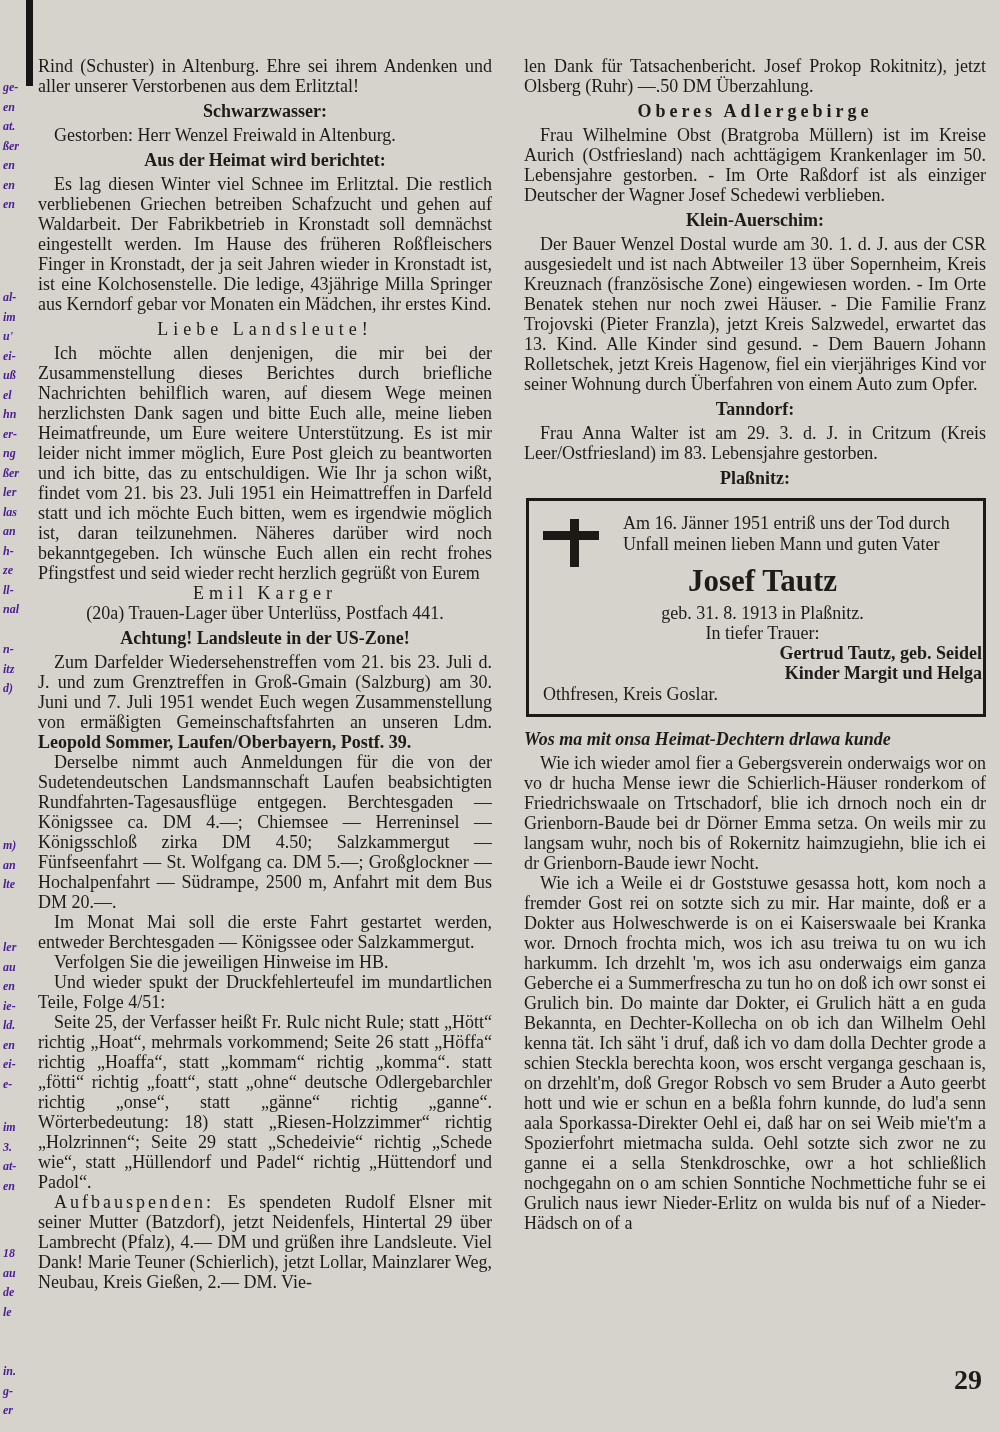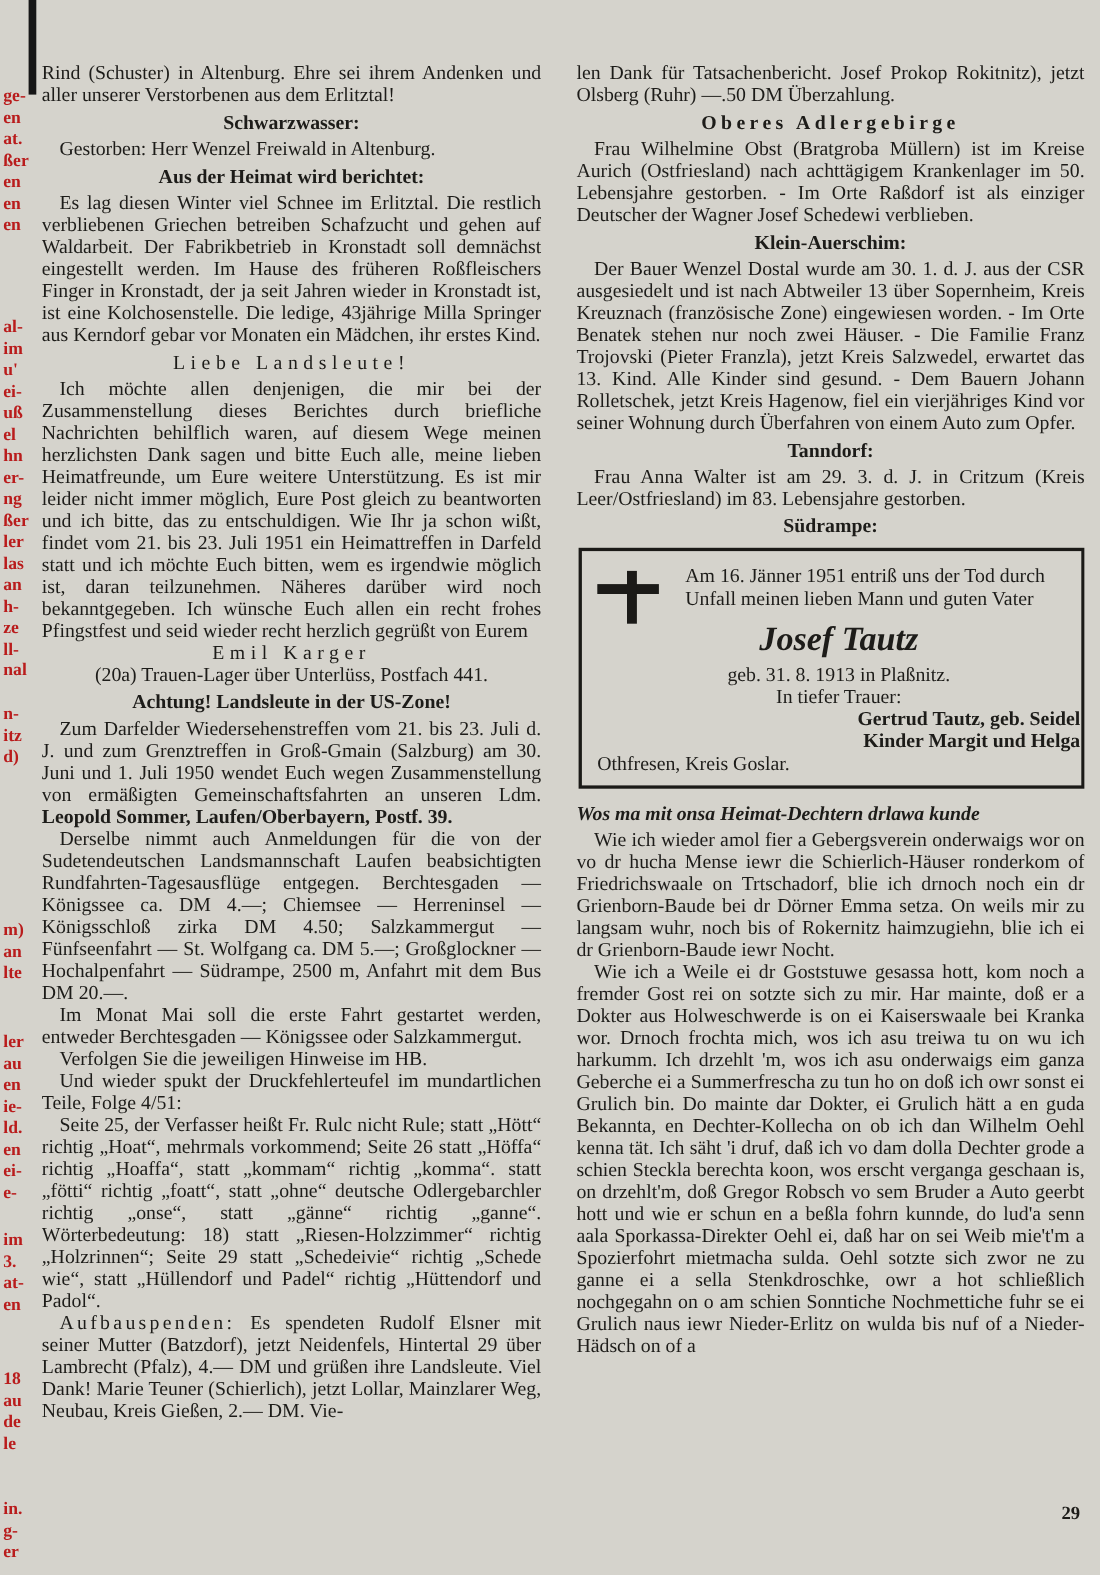--- a/index.html
+++ b/index.html
@@ -8,22 +8,22 @@
     width:1000px;height:1432px;
     background:#d5d3cc;
     font-family:"Liberation Serif","DejaVu Serif",serif;
     color:#1d1c19;
     overflow:hidden;
   }
   
   .edge{
     position:absolute;left:3px;width:34px;
     white-space:pre-line;
-    font-size:16px;line-height:19.5px;
-    font-weight:bold;color:#b91c1c;
+    font-size:12px;line-height:19.5px;
+    font-weight:bold;color:#4c1d95;font-style:italic;
   }
   .edge-bar{position:absolute;left:26px;top:0;width:7px;height:86px;background:#161616;}
   .e1{top:78px;}
   .e2{top:288px;}
   .e3{top:640px;}
   .e4{top:836px;}
   .e5{top:938px;}
   .e6{top:1118px;}
   .e7{top:1244px;}
   .e8{top:1362px;}
@@ -44,32 +44,32 @@
 
   
   .obit{
     position:relative;
     border:3px solid #1b1a17;
     margin:10px 0 12px 2px;
     padding:12px 1px 10px 14px;
     text-align:left;
   }
   .obit-intro{margin-left:80px;text-align:left;line-height:21px;text-indent:0;}
-  .obit-name{text-align:center;font-weight:bold;font-size:31px;line-height:36px;margin:8px 0 4px;font-style:italic;}
+  .obit-name{text-align:center;font-weight:bold;font-size:31px;line-height:36px;margin:8px 0 4px;}
   .obit-birth{text-align:center;text-indent:0;}
   .obit-trauer{text-align:center;text-indent:0;}
   .obit-m{text-align:right;font-weight:bold;text-indent:0;}
   .obit-place{text-align:left;text-indent:0;margin-top:1px;}
   .cross{position:absolute;left:14px;top:18px;width:56px;height:52px;}
   .cross .ch{position:absolute;left:0;top:12px;width:56px;height:9px;background:#1b1a17;}
   .cross .cv{position:absolute;left:27px;top:0;width:9px;height:48px;background:#1b1a17;}
 
   .pageno{
-    position:absolute;right:18px;bottom:46px;
-    font-weight:bold;font-size:17px;
+    position:absolute;right:18px;bottom:36px;
+    font-weight:bold;font-size:28px;
   }
 </style>
 </head>
 <body>
 
 <div class="page">
 
   <div class="edge-bar"></div>
   <div class="edge e1">ge-
 en
@@ -126,21 +126,21 @@
     <p class="h">Schwarzwasser:</p>
     <p class="ind">Gestorben: Herr Wenzel Freiwald in Altenburg.</p>
     <p class="h">Aus der Heimat wird berichtet:</p>
     <p class="ind">Es lag diesen Winter viel Schnee im Erlitztal. Die restlich verbliebenen Griechen betreiben Schafzucht und gehen auf Waldarbeit. Der Fabrikbetrieb in Kronstadt soll demnächst eingestellt werden. Im Hause des früheren Roßfleischers Finger in Kronstadt, der ja seit Jahren wieder in Kronstadt ist, ist eine Kolchosenstelle. Die ledige, 43jährige Milla Springer aus Kerndorf gebar vor Monaten ein Mädchen, ihr erstes Kind.</p>
     <p class="h sp">Liebe Landsleute!</p>
     <p class="ind">Ich möchte allen denjenigen, die mir bei der Zusammenstellung dieses Berichtes durch briefliche Nachrichten behilflich waren, auf diesem Wege meinen herzlichsten Dank sagen und bitte Euch alle, meine lieben Heimatfreunde, um Eure weitere Unterstützung. Es ist mir leider nicht immer möglich, Eure Post gleich zu beantworten und ich bitte, das zu entschuldigen. Wie Ihr ja schon wißt, findet vom 21. bis 23. Juli 1951 ein Heimattreffen in Darfeld statt und ich möchte Euch bitten, wem es irgendwie möglich ist, daran teilzunehmen. Näheres darüber wird noch bekanntgegeben. Ich wünsche Euch allen ein recht frohes Pfingstfest und seid wieder recht herzlich gegrüßt von Eurem</p>
     <p class="ctr sp">Emil Karger</p>
     <p class="ctr">(20a) Trauen-Lager über Unterlüss, Postfach 441.</p>
     <p class="h">Achtung! Landsleute in der US-Zone!</p>
     <p class="ind">
-      <span>Zum Darfelder Wiedersehenstreffen vom 21. bis 23. Juli d. J. und zum Grenztreffen in Groß-Gmain (Salzburg) am 30. Juni und 1. Juli 1950 wendet Euch wegen Zusammenstellung von ermäßigten Gemeinschaftsfahrten an unseren Ldm.</span>
+      <span>Zum Darfelder Wiedersehenstreffen vom 21. bis 23. Juli d. J. und zum Grenztreffen in Groß-Gmain (Salzburg) am 30. Juni und 7. Juli 1951 wendet Euch wegen Zusammenstellung von ermäßigten Gemeinschaftsfahrten an unseren Ldm.</span>
       <span class="b">Leopold Sommer, Laufen/Oberbayern, Postf. 39.</span>
     </p>
     <p class="ind">Derselbe nimmt auch Anmeldungen für die von der Sudetendeutschen Landsmannschaft Laufen beabsichtigten Rundfahrten-Tagesausflüge entgegen. Berchtesgaden — Königssee ca. DM 4.—; Chiemsee — Herreninsel — Königsschloß zirka DM 4.50; Salzkammergut — Fünfseenfahrt — St. Wolfgang ca. DM 5.—; Großglockner — Hochalpenfahrt — Südrampe, 2500 m, Anfahrt mit dem Bus DM 20.—.</p>
     <p class="ind">Im Monat Mai soll die erste Fahrt gestartet werden, entweder Berchtesgaden — Königssee oder Salzkammergut.</p>
     <p class="ind">Verfolgen Sie die jeweiligen Hinweise im HB.</p>
     <p class="ind">Und wieder spukt der Druckfehlerteufel im mundartlichen Teile, Folge 4/51:</p>
     <p class="ind">Seite 25, der Verfasser heißt Fr. Rulc nicht Rule; statt „Hött“ richtig „Hoat“, mehrmals vorkommend; Seite 26 statt „Höffa“ richtig „Hoaffa“, statt „kommam“ richtig „komma“. statt „fötti“ richtig „foatt“, statt „ohne“ deutsche Odlergebarchler richtig „onse“, statt „gänne“ richtig „ganne“. Wörterbedeutung: 18) statt „Riesen-Holzzimmer“ richtig „Holzrinnen“; Seite 29 statt „Schedeivie“ richtig „Schede wie“, statt „Hüllendorf und Padel“ richtig „Hüttendorf und Padol“.</p>
     <p class="ind">
       <span class="lead-sp">Aufbauspenden:</span>
       <span>Es spendeten Rudolf Elsner mit seiner Mutter (Batzdorf), jetzt Neidenfels, Hintertal 29 über Lambrecht (Pfalz), 4.— DM und grüßen ihre Landsleute. Viel Dank! Marie Teuner (Schierlich), jetzt Lollar, Mainzlarer Weg, Neubau, Kreis Gießen, 2.— DM. Vie-</span>
@@ -148,21 +148,21 @@
   </div>
 
   <div class="col col-right">
     <p>len Dank für Tatsachenbericht. Josef Prokop Rokitnitz), jetzt Olsberg (Ruhr) —.50 DM Überzahlung.</p>
     <p class="h spb">Oberes Adlergebirge</p>
     <p class="ind">Frau Wilhelmine Obst (Bratgroba Müllern) ist im Kreise Aurich (Ostfriesland) nach achttägigem Krankenlager im 50. Lebensjahre gestorben. - Im Orte Raßdorf ist als einziger Deutscher der Wagner Josef Schedewi verblieben.</p>
     <p class="h">Klein-Auerschim:</p>
     <p class="ind">Der Bauer Wenzel Dostal wurde am 30. 1. d. J. aus der CSR ausgesiedelt und ist nach Abtweiler 13 über Sopernheim, Kreis Kreuznach (französische Zone) eingewiesen worden. - Im Orte Benatek stehen nur noch zwei Häuser. - Die Familie Franz Trojovski (Pieter Franzla), jetzt Kreis Salzwedel, erwartet das 13. Kind. Alle Kinder sind gesund. - Dem Bauern Johann Rolletschek, jetzt Kreis Hagenow, fiel ein vierjähriges Kind vor seiner Wohnung durch Überfahren von einem Auto zum Opfer.</p>
     <p class="h">Tanndorf:</p>
     <p class="ind">Frau Anna Walter ist am 29. 3. d. J. in Critzum (Kreis Leer/Ostfriesland) im 83. Lebensjahre gestorben.</p>
-    <p class="h">Südrampe:</p>
+    <p class="h">Plaßnitz:</p>
 
     <div class="obit">
       <div class="cross">
         <div class="ch"></div>
         <div class="cv"></div>
       </div>
       <p class="obit-intro">Am 16. Jänner 1951 entriß uns der Tod durch Unfall meinen lieben Mann und guten Vater</p>
       <p class="obit-name">Josef Tautz</p>
       <p class="obit-birth">geb. 31. 8. 1913 in Plaßnitz.</p>
       <p class="obit-trauer">In tiefer Trauer:</p>

